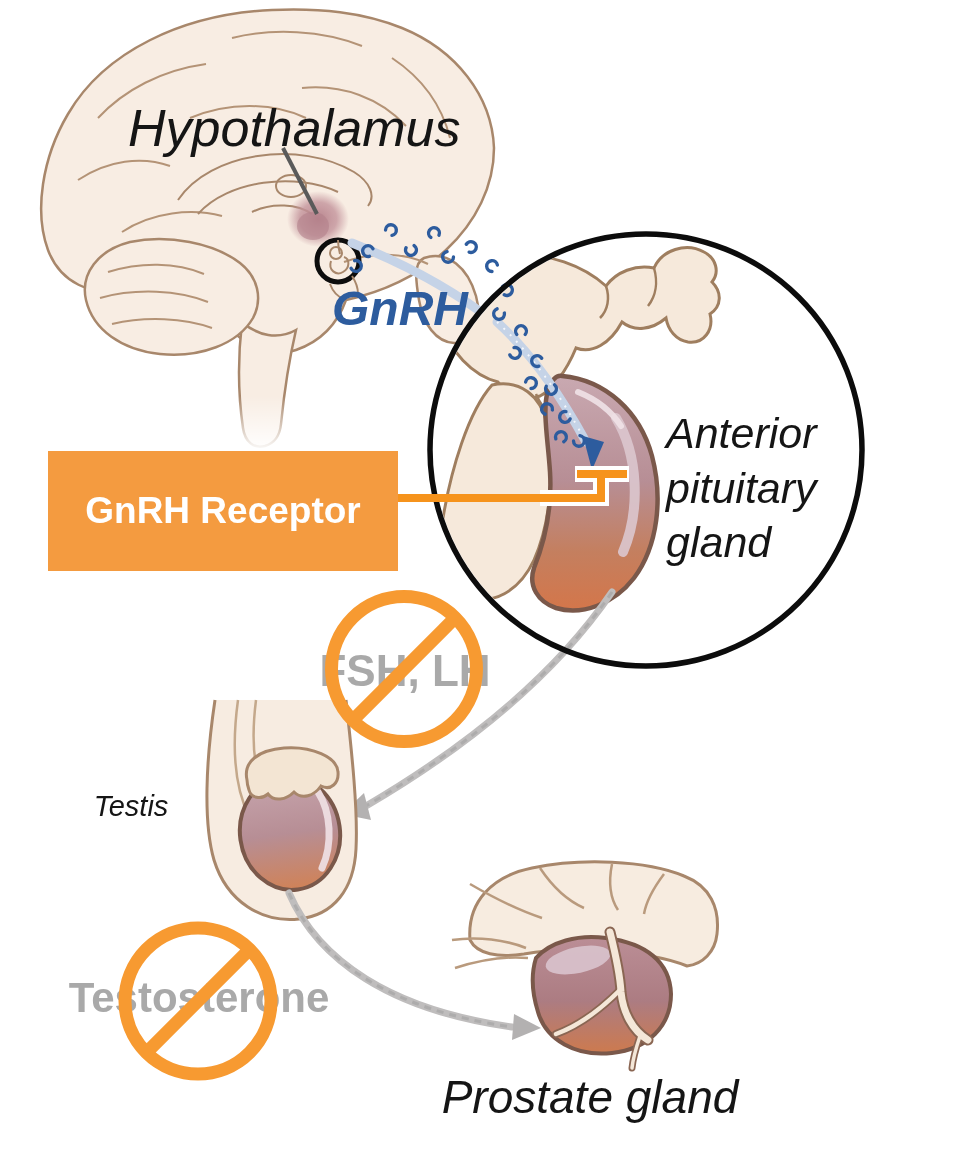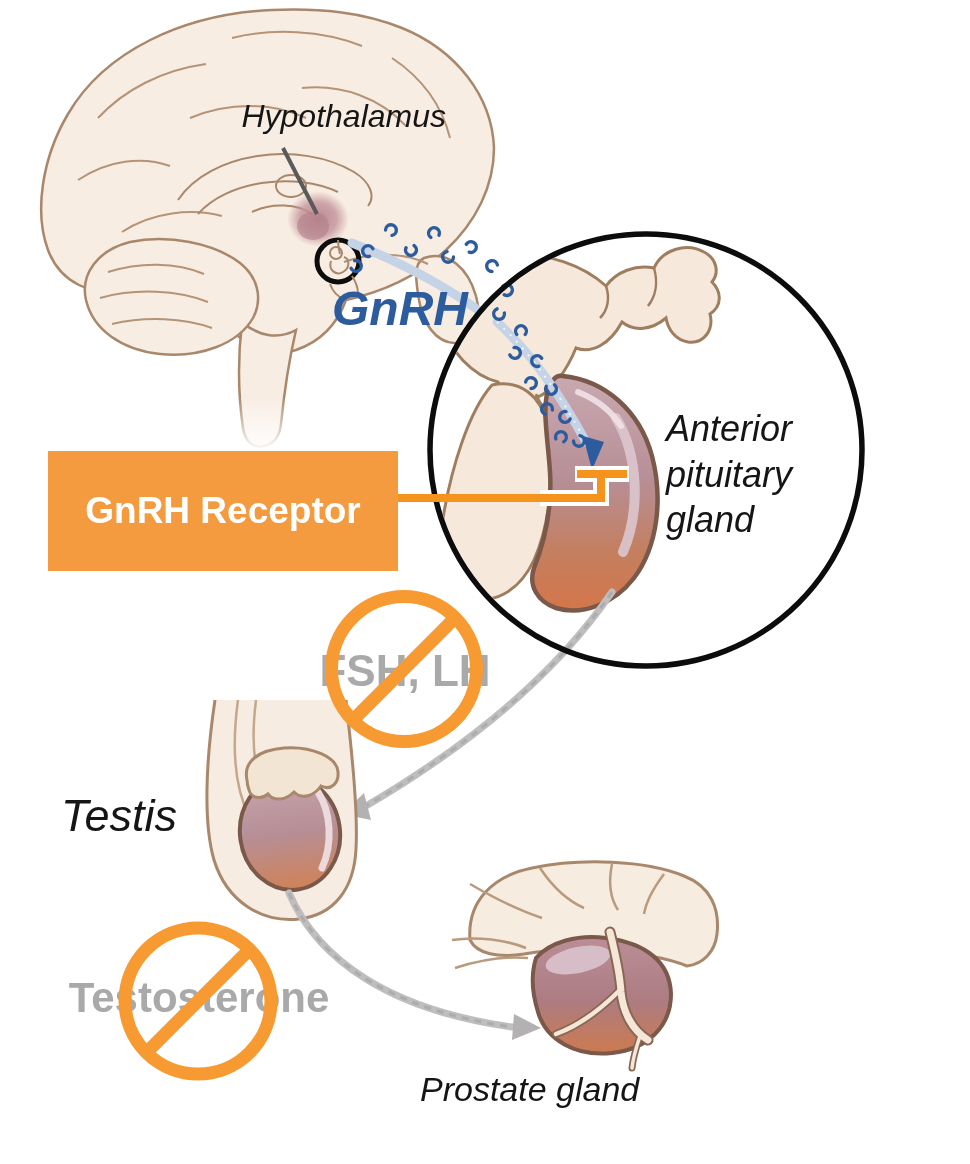--- a/index.html
+++ b/index.html
@@ -1,29 +1,29 @@
 <!DOCTYPE html>
 <html style="--antagonist-box-orange: #F49B40; --inhibitor-orange: #F6931C; --prohibition-orange: #F79A31; --gnrh-blue: #2D5C9E; --blocked-text-gray: #A9A9A9; --arrow-gray: #BFBDBD; --label-black: #151515;"><head>
 <meta charset="utf-8">
 <style>
   html,body{margin:0;padding:0;background:#fff;}
   .stage{position:relative;width:970px;height:1164px;background:#fff;overflow:hidden;
          font-family:"Liberation Sans",sans-serif;}
   .art{position:absolute;left:0;top:0;z-index:1;}
   .lbl{position:absolute;z-index:2;color:var(--label-black,#151515);}
   .italic{font-style:italic;}
-  .lbl-hypothalamus{left:112px;top:98px;width:334px;text-align:right;font-size:32px;}
+  .lbl-hypothalamus{left:128px;top:98px;width:334px;text-align:left;font-size:52px;}
   .lbl-gnrh{left:332px;top:281px;font-size:48px;font-weight:bold;color:var(--gnrh-blue,#2D5C9E);font-style:italic;}
-  .lbl-anterior{left:666px;top:406px;font-size:36px;line-height:1.27;white-space:pre-line;}
+  .lbl-anterior{left:666px;top:406px;font-size:43px;line-height:1.27;white-space:pre-line;}
   .lbl-fsh{left:283px;top:646px;width:244px;text-align:center;font-size:44px;font-weight:bold;
            color:var(--blocked-text-gray,#A9A9A9);}
-  .lbl-testis{left:44px;top:790px;width:150px;text-align:center;font-size:45px;}
+  .lbl-testis{left:56px;top:790px;width:150px;text-align:center;font-size:29px;}
   .lbl-testosterone{left:55px;top:974px;width:288px;text-align:center;font-size:42px;font-weight:bold;
            color:var(--blocked-text-gray,#A9A9A9);}
-  .lbl-prostate{left:420px;top:1070px;width:340px;text-align:left;font-size:34px;}
+  .lbl-prostate{left:420px;top:1070px;width:340px;text-align:center;font-size:46px;}
   .antagonist-box{position:absolute;z-index:2;left:48px;top:451px;width:350px;height:120px;
            background:var(--antagonist-box-orange,#F49B40);color:#fff;font-weight:bold;font-size:37px;
            display:flex;flex-direction:row;align-items:center;justify-content:center;line-height:1.4;}
   .overlay{position:absolute;z-index:3;}
   .no-fsh{left:317px;top:582px;}
   .no-testo{left:110px;top:913px;}
   .prohib{stroke:var(--prohibition-orange,#F79A31);fill:none;}
   .blue-stroke{stroke:var(--gnrh-blue,#2D5C9E);fill:none;}
   .blue-fill{fill:var(--gnrh-blue,#2D5C9E);}
   .orange-stroke{stroke:var(--inhibitor-orange,#F6931C);fill:none;}

